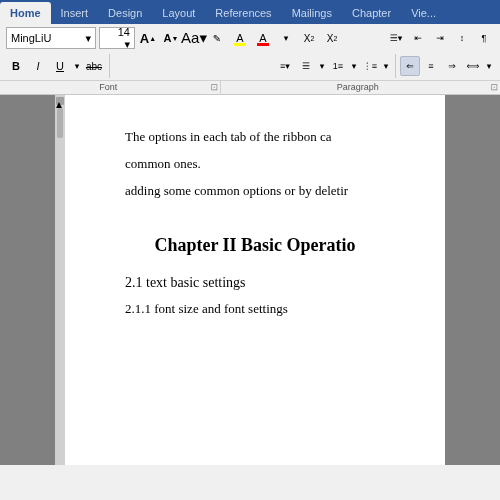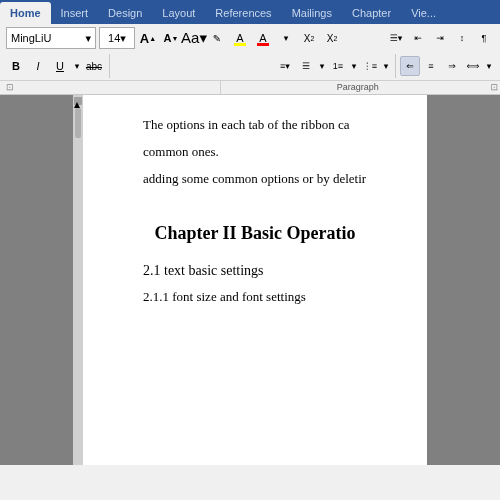--- a/index.html
+++ b/index.html
@@ -47,22 +47,23 @@
       justify-content: space-between;
     }
     .font-size-box {
       border: 1px solid #ababab;
       background: white;
       padding: 1px 4px;
       font-size: 11px;
       width: 36px;
       height: 22px;
       display: flex;
-      align-items: center;
+      align-items: flex-end;
       justify-content: center;
+      flex-direction: column;
     }
     .toolbar-btn {
       width: 20px; height: 20px;
       display: flex; align-items: center; justify-content: center;
       border: 1px solid transparent;
       border-radius: 2px;
       cursor: pointer;
       font-size: 10px;
       background: transparent;
     }
@@ -80,22 +81,22 @@
     .doc-area {
       background: #808080;
       padding: 0;
       overflow: hidden;
       height: calc(500px - 130px);
       display: flex;
       justify-content: center;
     }
     .page {
       background: white;
-      width: 344px;
-      padding: 20px 60px;
+      width: 380px;
+      padding: 32px 60px;
       font-family: 'Times New Roman', Times, serif;
       font-size: 13px;
       line-height: 1.6;
       color: #000;
       overflow: hidden;
     }
     .page-text { margin-bottom: 6px; }
     .chapter-heading {
       font-size: 18px;
       font-weight: bold;
@@ -228,20 +229,21 @@
 
       <div class="fmt-btn" style="font-size:9px;">⇒</div>
 
       <div class="fmt-btn" style="font-size:9px;">⟺</div>
       <div class="fmt-btn" style="font-size:9px; width:10px;">▾</div>
     </div>
   </div>
 
   <div style="display:flex; border-top: 1px solid #d0d0d0; background:#f0f0f0;">
     <div style="display:flex; align-items:center; padding: 1px 0 2px 6px; width:220px;">
+      <span style="font-size:9px; color:#555; flex:1; text-align:center;">Font</span>
       <span style="font-size:9px; color:#888; cursor:pointer; margin-right:2px;">⊡</span>
     </div>
     <div style="display:flex; align-items:center; padding: 1px 0 2px 4px; border-left:1px solid #d0d0d0; flex:1;">
       <span style="font-size:9px; color:#555; flex:1; text-align:center;">Paragraph</span>
       <span style="font-size:9px; color:#888; cursor:pointer; margin-right:2px;">⊡</span>
     </div>
   </div>
 </div>
 
 <div class="doc-area">

